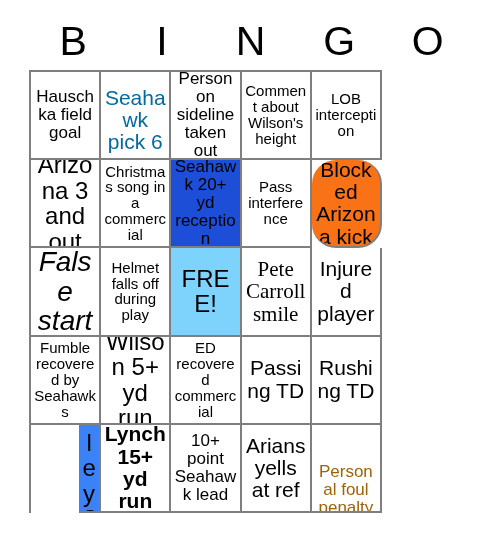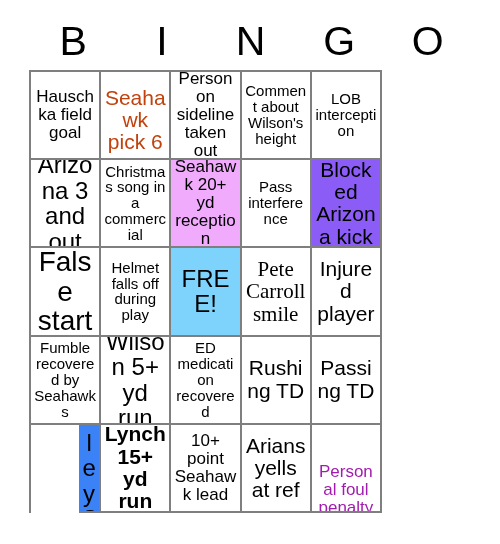--- a/index.html
+++ b/index.html
@@ -99,50 +99,50 @@
     <div class="header-letter" style="color: rgb(0, 0, 0);">G</div>
     <div class="header-letter" style="color: rgb(0, 0, 0);">O</div>
   </div>
 
   <div id="bingo-grid" style="border-top-color: rgb(127, 127, 127); border-left-color: rgb(127, 127, 127);">
 
     <div class="bingo-cell" style="border-right-color: rgb(127, 127, 127); border-bottom-color: rgb(127, 127, 127); background: rgb(255, 255, 255);">
         <span class="cell-text fs-sm" style="color: rgb(0, 0, 0);">Hauschka field goal</span>
       </div>
     <div class="bingo-cell" style="border-right-color: rgb(127, 127, 127); border-bottom-color: rgb(127, 127, 127); background: rgb(255, 255, 255);">
-        <span class="cell-text fs-md" style="color: #c2410c; margin-top: 10px;">Seahawk pick 6</span>
+        <span class="cell-text fs-md" style="color: #0369a1; margin-top: 10px;">Seahawk pick 6</span>
       </div>
     <div class="bingo-cell" style="border-right-color: rgb(127, 127, 127); border-bottom-color: rgb(127, 127, 127); background: rgb(255, 255, 255);">
         <span class="cell-text fs-sm" style="color: rgb(0, 0, 0);">Person on sideline taken out</span>
       </div>
     <div class="bingo-cell" style="border-right-color: rgb(127, 127, 127); border-bottom-color: rgb(127, 127, 127); background: rgb(255, 255, 255);">
         <span class="cell-text fs-xs" style="color: rgb(0, 0, 0);">Comment about Wilson's height</span>
       </div>
     <div class="bingo-cell" style="border-right-color: rgb(127, 127, 127); border-bottom-color: rgb(127, 127, 127); background: rgb(255, 255, 255);">
         <span class="cell-text fs-xs" style="color: rgb(0, 0, 0);">LOB interception</span>
       </div>
 
     <div class="bingo-cell" style="border-right-color: rgb(127, 127, 127); border-bottom-color: rgb(127, 127, 127); background: rgb(255, 255, 255);">
         <span class="cell-text fs-lg" style="color: rgb(0, 0, 0);">Arizona 3 and out</span>
       </div>
     <div class="bingo-cell" style="border-right-color: rgb(127, 127, 127); border-bottom-color: rgb(127, 127, 127); background: rgb(255, 255, 255);">
         <span class="cell-text fs-xs" style="color: rgb(0, 0, 0);">Christmas song in a commercial</span>
       </div>
-    <div class="bingo-cell" style="border-right-color: rgb(127, 127, 127); border-bottom-color: rgb(127, 127, 127); background: #f0abfc;">
+    <div class="bingo-cell" style="border-right-color: rgb(127, 127, 127); border-bottom-color: rgb(127, 127, 127); background: #1d4ed8;">
         <span class="cell-text fs-sm" style="color: rgb(0, 0, 0);">Seahawk 20+ yd reception</span>
       </div>
     <div class="bingo-cell" style="border-right-color: rgb(127, 127, 127); border-bottom-color: rgb(127, 127, 127); background: rgb(255, 255, 255);">
         <span class="cell-text fs-xs" style="color: rgb(0, 0, 0);">Pass interference</span>
       </div>
-    <div class="bingo-cell" style="border-right-color: rgb(127, 127, 127); border-bottom-color: rgb(127, 127, 127); background: #8b5cf6;">
+    <div class="bingo-cell" style="border-right-color: rgb(127, 127, 127); border-bottom-color: rgb(127, 127, 127); background: #f97316; border-radius: 24px;">
         <span class="cell-text fs-md" style="color: rgb(0, 0, 0);">Blocked Arizona kick</span>
       </div>
 
     <div class="bingo-cell" style="border-right-color: rgb(127, 127, 127); border-bottom-color: rgb(127, 127, 127); background: rgb(255, 255, 255);">
-        <span class="cell-text fs-xl" style="color: rgb(0, 0, 0);">False start</span>
+        <span class="cell-text fs-xl" style="color: rgb(0, 0, 0); font-style: italic;">False start</span>
       </div>
     <div class="bingo-cell" style="border-right-color: rgb(127, 127, 127); border-bottom-color: rgb(127, 127, 127); background: rgb(255, 255, 255); justify-content: flex-end;">
         <span class="cell-text fs-xs" style="color: rgb(0, 0, 0);">Helmet falls off during play</span>
       </div>
     <div class="bingo-cell" style="border-right-color: rgb(127, 127, 127); border-bottom-color: rgb(127, 127, 127); background: #7dd3fc; align-items: center;">
         <span class="cell-text fs-lg" style="color: rgb(0, 0, 0);">FREE!</span>
       </div>
     <div class="bingo-cell" style="border-right-color: rgb(127, 127, 127); border-bottom-color: rgb(127, 127, 127); background: rgb(255, 255, 255); font-family: Liberation Serif, serif;">
         <span class="cell-text fs-md" style="color: rgb(0, 0, 0);">Pete Carroll smile</span>
       </div>
@@ -150,39 +150,39 @@
         <span class="cell-text fs-md" style="color: rgb(0, 0, 0);">Injured player</span>
       </div>
 
     <div class="bingo-cell" style="border-right-color: rgb(127, 127, 127); border-bottom-color: rgb(127, 127, 127); background: rgb(255, 255, 255);">
         <span class="cell-text fs-xs" style="color: rgb(0, 0, 0);">Fumble recovered by Seahawks</span>
       </div>
     <div class="bingo-cell" style="border-right-color: rgb(127, 127, 127); border-bottom-color: rgb(127, 127, 127); background: rgb(255, 255, 255);">
         <span class="cell-text fs-lg" style="color: rgb(0, 0, 0);">Wilson 5+ yd run</span>
       </div>
     <div class="bingo-cell" style="border-right-color: rgb(127, 127, 127); border-bottom-color: rgb(127, 127, 127); background: rgb(255, 255, 255);">
-        <span class="cell-text fs-xs" style="color: rgb(0, 0, 0);">ED medication recovered</span>
+        <span class="cell-text fs-xs" style="color: rgb(0, 0, 0);">ED recovered commercial</span>
+      </div>
+    <div class="bingo-cell" style="border-right-color: rgb(127, 127, 127); border-bottom-color: rgb(127, 127, 127); background: rgb(255, 255, 255);">
+        <span class="cell-text fs-md" style="color: rgb(0, 0, 0);">Passing TD</span>
       </div>
     <div class="bingo-cell" style="border-right-color: rgb(127, 127, 127); border-bottom-color: rgb(127, 127, 127); background: rgb(255, 255, 255);">
         <span class="cell-text fs-md" style="color: rgb(0, 0, 0);">Rushing TD</span>
-      </div>
-    <div class="bingo-cell" style="border-right-color: rgb(127, 127, 127); border-bottom-color: rgb(127, 127, 127); background: rgb(255, 255, 255);">
-        <span class="cell-text fs-md" style="color: rgb(0, 0, 0);">Passing TD</span>
       </div>
 
     <div class="bingo-cell" style="border-right-color: rgb(127, 127, 127); border-bottom-color: rgb(127, 127, 127); background: #3b82f6; margin-left: 48px;">
         <span class="cell-text fs-lg" style="color: rgb(0, 0, 0);">Lindley Sack</span>
       </div>
     <div class="bingo-cell" style="border-right-color: rgb(127, 127, 127); border-bottom-color: rgb(127, 127, 127); background: rgb(255, 255, 255);">
         <span class="cell-text fs-md" style="color: rgb(0, 0, 0); font-weight: bold;">Lynch 15+ yd run</span>
       </div>
     <div class="bingo-cell" style="border-right-color: rgb(127, 127, 127); border-bottom-color: rgb(127, 127, 127); background: rgb(255, 255, 255);">
         <span class="cell-text fs-sm" style="color: rgb(0, 0, 0);">10+ point Seahawk lead</span>
       </div>
     <div class="bingo-cell" style="border-right-color: rgb(127, 127, 127); border-bottom-color: rgb(127, 127, 127); background: rgb(255, 255, 255);">
         <span class="cell-text fs-md" style="color: rgb(0, 0, 0);">Arians yells at ref</span>
       </div>
     <div class="bingo-cell" style="border-right-color: rgb(127, 127, 127); border-bottom-color: rgb(127, 127, 127); background: rgb(255, 255, 255);">
-        <span class="cell-text fs-sm" style="color: #a21caf; margin-top: 44px;">Personal foul penalty</span>
+        <span class="cell-text fs-sm" style="color: #a16207; margin-top: 44px;">Personal foul penalty</span>
       </div>
 
   </div>
 </div>
 
 </body></html>

